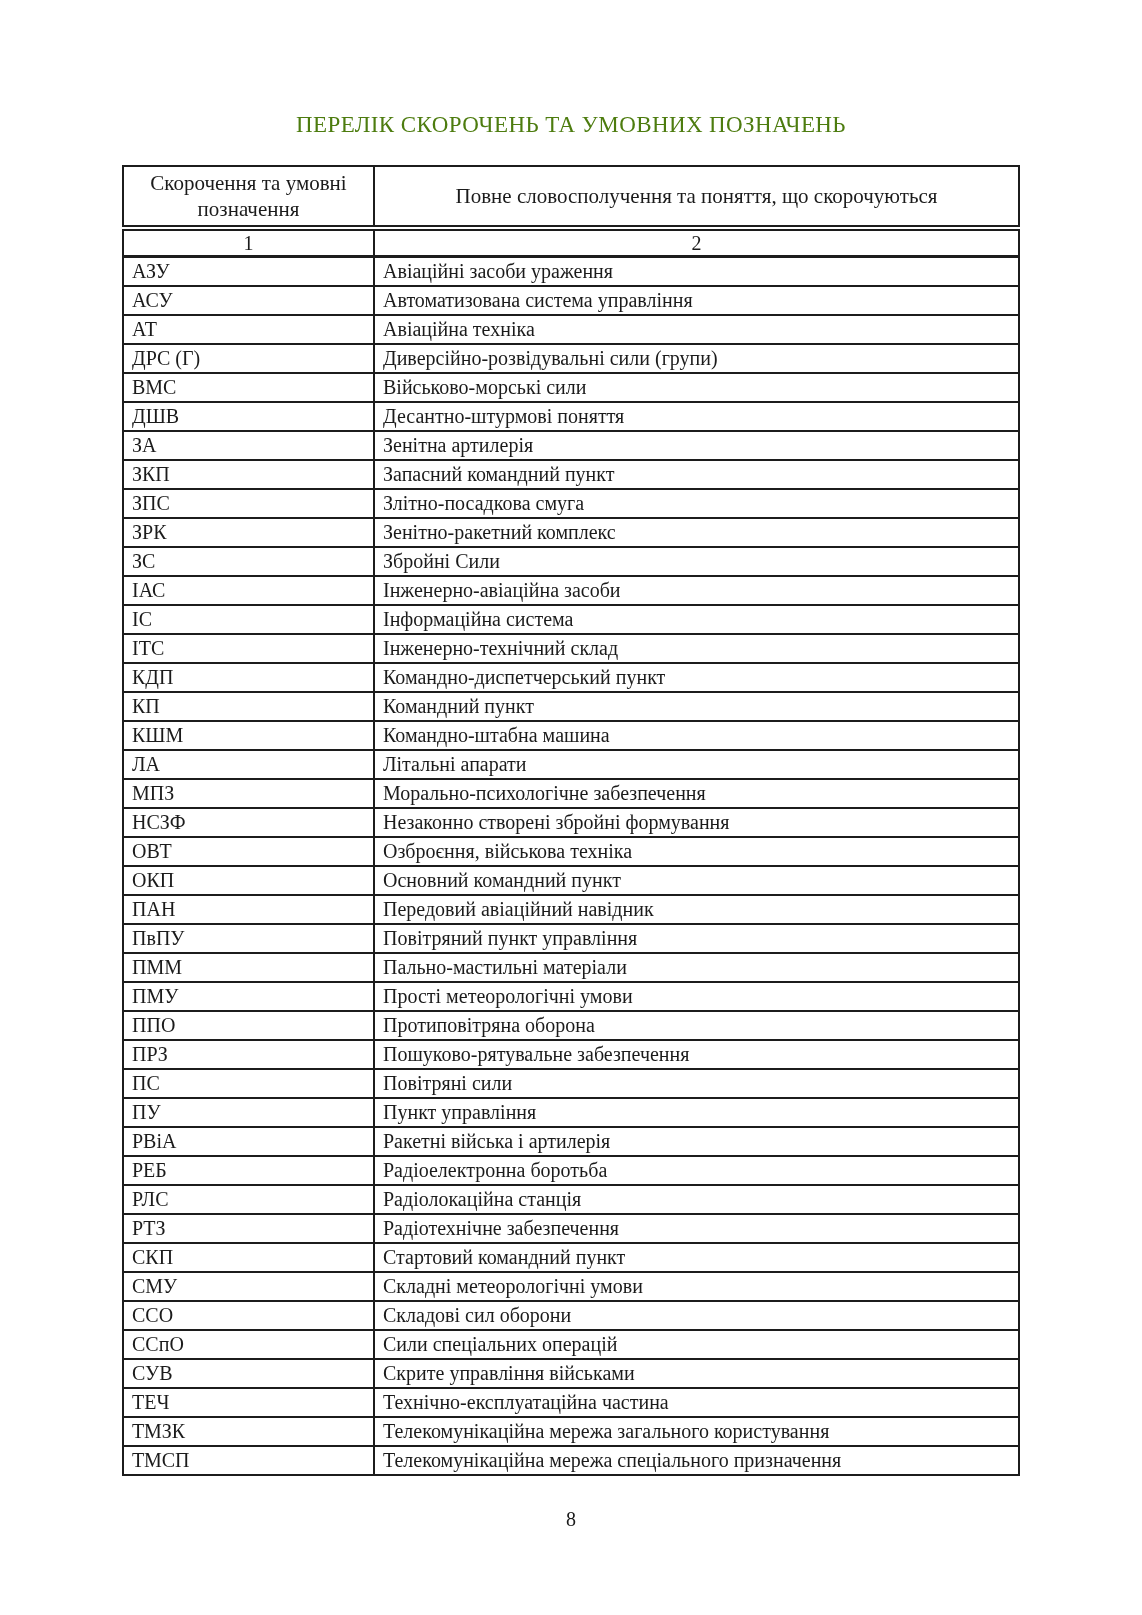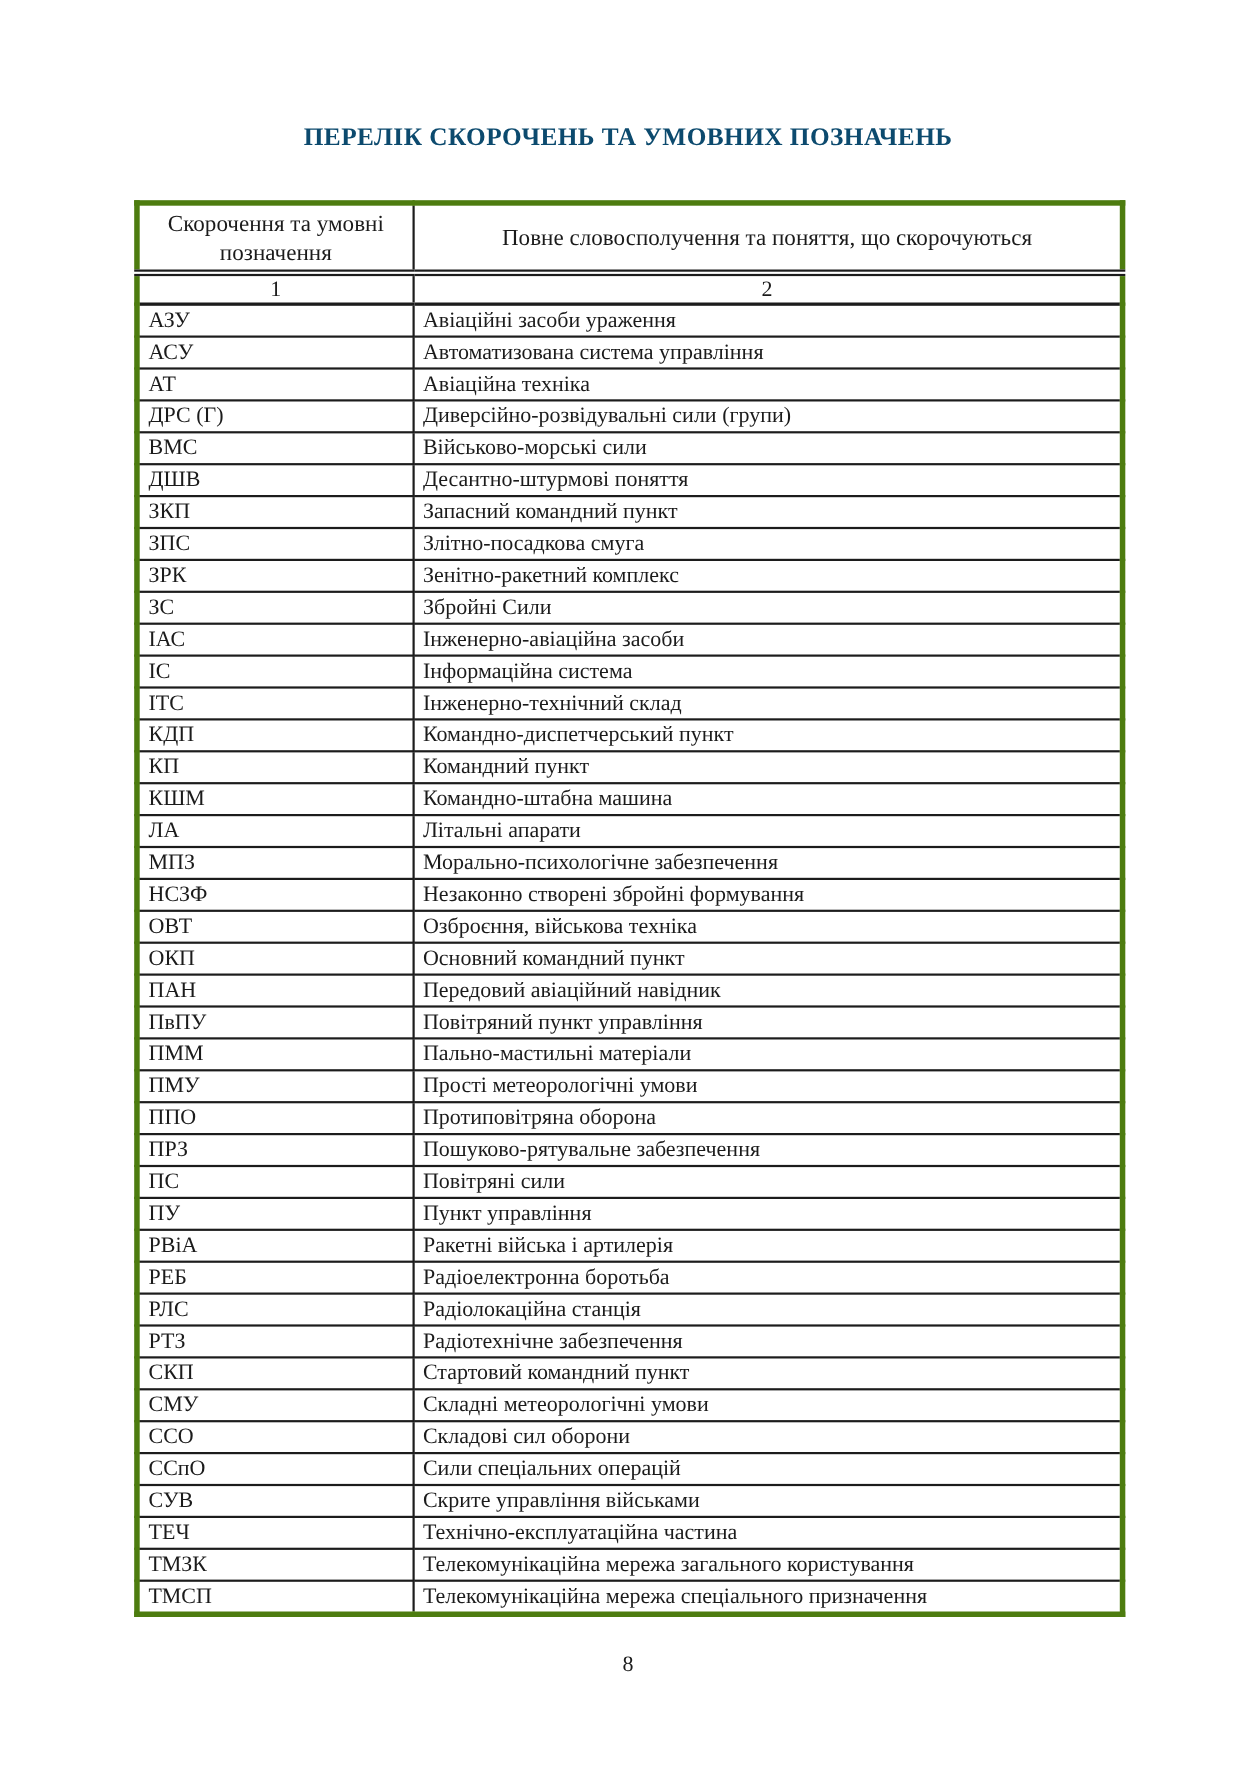--- a/index.html
+++ b/index.html
@@ -16,32 +16,32 @@
   }
   .page {
     width: 1142px;
     height: 1615px;
     background: #ffffff;
     overflow: hidden;
   }
   .doc-title {
     margin-top: 112px;
     text-align: center;
-    font-weight: bold;
+    font-weight: normal;
     font-size: 23px;
     letter-spacing: 0.4px;
-    color: #0c4a6e;
+    color: #4d7c0f;
   }
   table.abbr-table {
     border-collapse: collapse;
     table-layout: fixed;
     margin-left: 122px;
-    margin-top: 44px;
+    margin-top: 27px;
     width: 896px;
-    border: 5px solid #4d7c0f;
+    border: 2px solid #4d7c0f;
   }
   col.c1 { width: 251px; }
   col.c2 { width: 645px; }
   th, td {
     border: 2px solid #1c1c1c;
     vertical-align: middle;
     font-weight: normal;
   }
   tr.head-row th {
     height: 54px;
@@ -113,20 +113,24 @@
         </tr>
         <tr>
           <td>ВМС</td>
           <td>Військово-морські сили</td>
         </tr>
         <tr>
           <td>ДШВ</td>
           <td>Десантно-штурмові поняття</td>
         </tr>
         <tr>
+          <td>ЗА</td>
+          <td>Зенітна артилерія</td>
+        </tr>
+        <tr>
           <td>ЗКП</td>
           <td>Запасний командний пункт</td>
         </tr>
         <tr>
           <td>ЗПС</td>
           <td>Злітно-посадкова смуга</td>
         </tr>
         <tr>
           <td>ЗРК</td>
           <td>Зенітно-ракетний комплекс</td>

